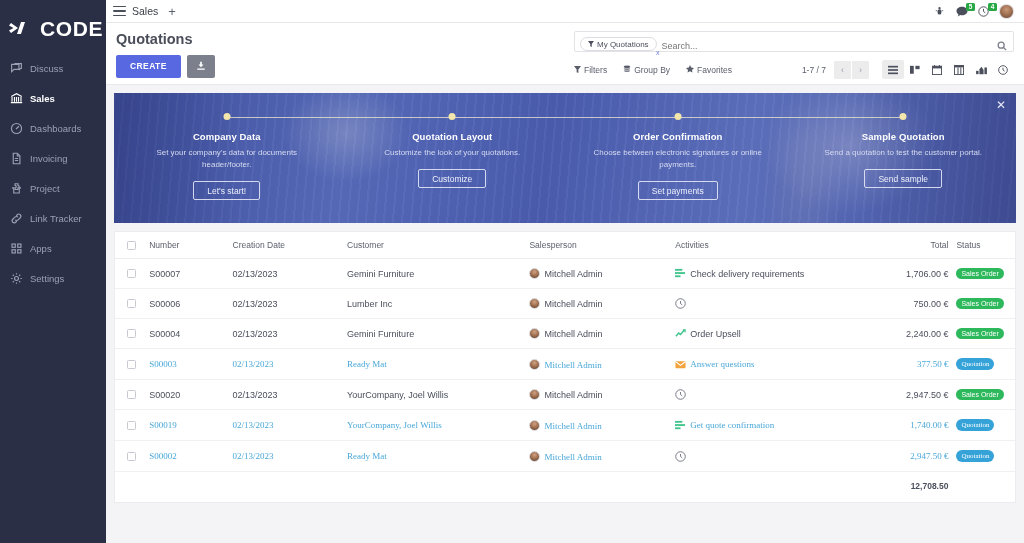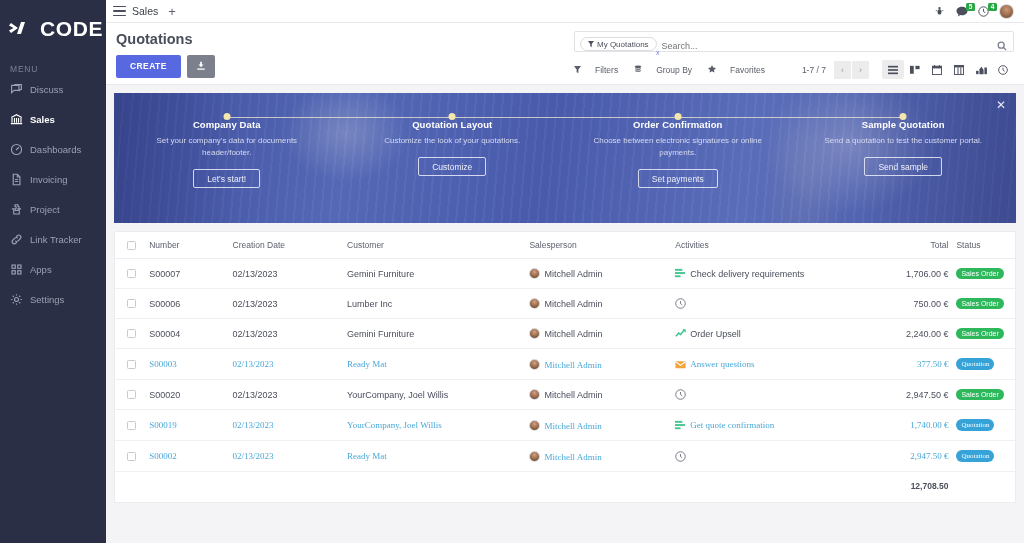--- a/index.html
+++ b/index.html
@@ -112,21 +112,21 @@
     font-family: "Liberation Sans", sans-serif;
   }
   .search-mag { margin-left: auto; cursor: pointer; display: flex; }
   .search-mag svg { stroke: #7a7e8a; fill: none; stroke-width: 1.5; }
 
   .cp-tools {
     display: flex; align-items: center; margin-top: 8px; font-size: 8.5px; color: #5a5e6b;
     gap: 0;
   }
   .tool {
-    display: inline-flex; align-items: center; gap: 14px; cursor: pointer; margin-right: 16px;
+    display: inline-flex; align-items: center; gap: 3px; cursor: pointer; margin-right: 16px;
   }
   .tool svg { fill: #5a5e6b; }
   .pager { margin-left: auto; display: flex; align-items: center; gap: 0; }
   .pager-count { font-size: 8.5px; color: #5a5e6b; margin-right: 7px; white-space: nowrap;}
   .pg-btn {
     width: 17px; height: 18px; background: #ececed; border: none; cursor: pointer;
     display: flex; align-items: center; justify-content: center; color: #9a9ea9; font-size: 9px;
     margin-left: 1px; border-radius: 1px;
   }
   .viewicons { display: flex; align-items: center; gap: 0; margin-left: 13px; }
@@ -154,21 +154,21 @@
     content: ""; position: absolute; inset: 0;
     background:
       linear-gradient(90deg, rgba(40,50,110,0.35) 0%, rgba(40,50,110,0) 14%, rgba(40,50,110,0) 82%, rgba(45,55,115,0.4) 100%),
       repeating-linear-gradient(95deg, rgba(255,255,255,0.035) 0px, rgba(255,255,255,0.035) 2px, rgba(0,0,0,0.02) 2px, rgba(0,0,0,0.02) 9px);
   }
   .banner-close {
     position: absolute; right: 10px; top: 6px; color: #e6e8f7; font-size: 12px;
     cursor: pointer; z-index: 6; line-height: 1;
   }
   .steps { position: absolute; inset: 0; display: flex; z-index: 4; }
-  .step { flex: 1; position: relative; padding-top: 26px; text-align: center; }
+  .step { flex: 1; position: relative; padding-top: 38px; text-align: center; }
   .step-line {
     position: absolute; top: 24px; left: 0; right: 0; height: 1px;
     background: rgba(240,235,205,0.75);
   }
   .step:first-child .step-line { left: 50%; }
   .step:last-child .step-line { right: 50%; }
   .step-dot {
     position: absolute; top: 20px; left: 50%; transform: translateX(-50%);
     width: 7px; height: 7px; border-radius: 50%; background: #f3e7ac;
   }
@@ -235,21 +235,20 @@
   <div id="sidebar">
     <div class="logo-wrap">
       <span class="logo-mark">
         <svg width="26" height="16" viewBox="0 0 26 16">
           <path d="M2 3 L9 8 L2 13 L0 10.5 L4.5 8 L0 5.5 Z" fill="#ffffff"></path>
           <path d="M12 2 L16 2 L12 14 L8 14 Z" fill="#ffffff"></path>
         </svg>
       </span>
       <span class="logo-text">CODE</span>
     </div>
-    <div class="menu-label">MENU</div>
 
     <div class="nav-item">
       <span class="nav-ico">
           <svg viewBox="0 0 16 16" width="13" height="13">
             <path d="M2 3h9v6H5l-3 3z"></path>
             <path d="M6 3V2h8v6h-2v2"></path>
           </svg>
         </span>
       <span class="nav-txt">Discuss</span>
     </div>

